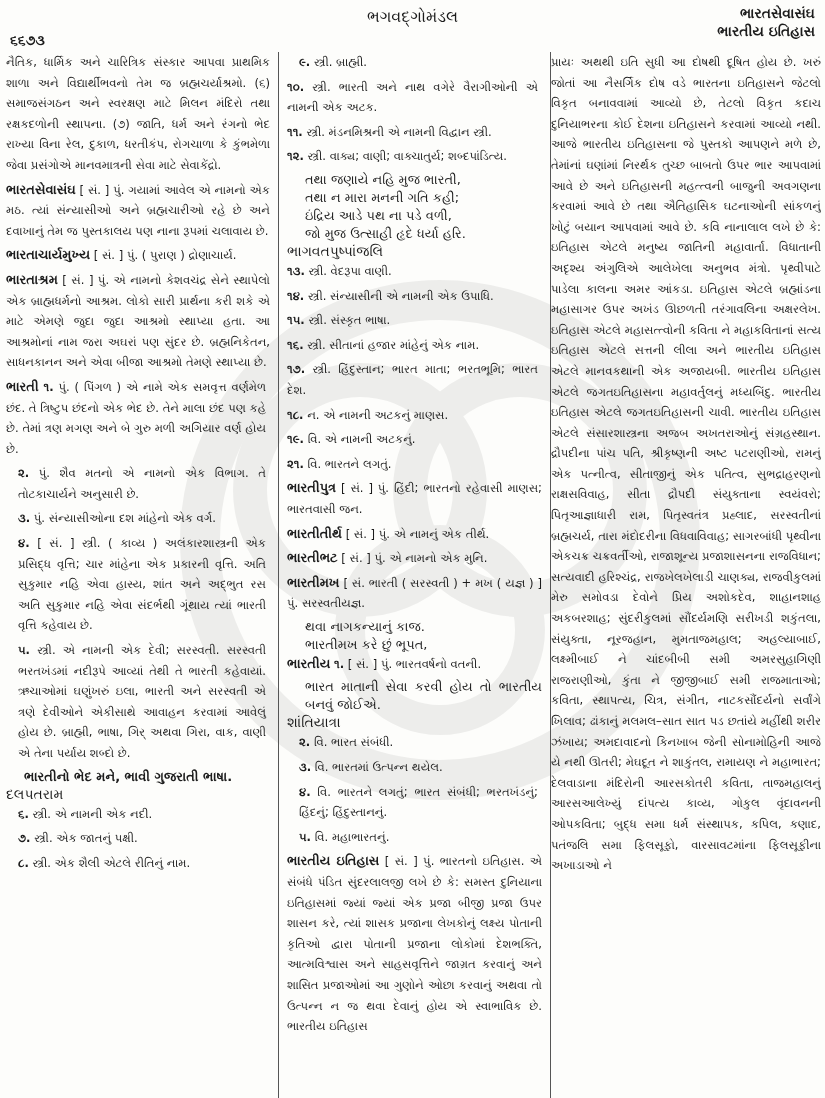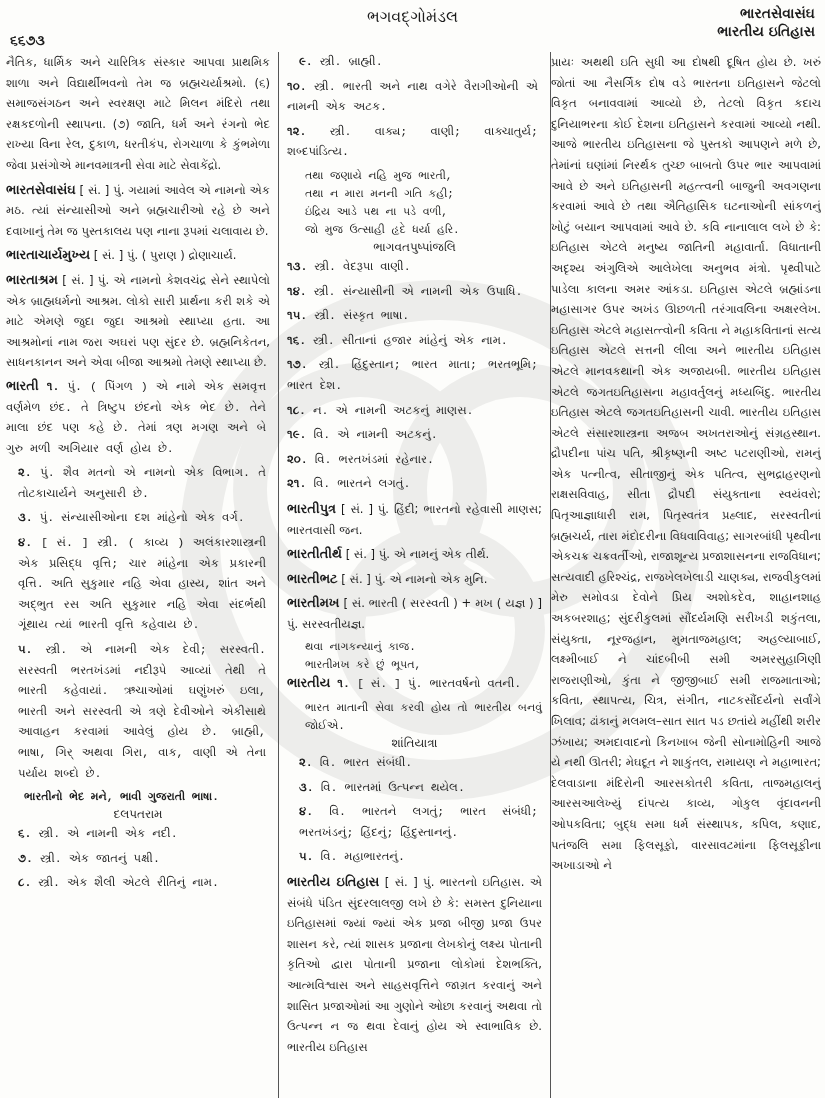--- a/index.html
+++ b/index.html
@@ -17,25 +17,25 @@
   .page-number { position: absolute; left: 10px; top: 8px; font-size: 14px; font-weight: bold; margin-top: 24px; }
   .running-title { position: absolute; left: 0; right: 0; top: 7px; text-align: center; font-size: 16px; }
   .guide-words { position: absolute; right: 10px; top: 4px; text-align: right; font-size: 14px; font-weight: bold; line-height: 18px; }
   .columns { position: absolute; top: 52px; left: 6px; width: 815px; height: 1046px; display: flex; }
   .col { box-sizing: border-box; font-size: 11.6px; line-height: 20.6px; text-align: justify; overflow: hidden; }
   .col-left { width: 272px; padding-right: 8px; }
   .col-mid { width: 272px; padding: 0 8px; border-left: 1px solid #555; }
   .col-right { width: 271px; border-left: 1px solid #555; }
   .entry { margin: 0 0 4px 0; }
   .hw { font-weight: bold; font-size: 13px; }
-  .sense { margin: 0 4px 4px 0; font-family: Liberation Mono, monospace; }
+  .sense { margin: 0 4px 4px 0; }
   .sense .num { font-weight: bold; }
   .indent { padding-left: 12px; }
-  .verse { padding-left: 18px; font-size: 11px; line-height: 18px; margin: 0; font-family: Liberation Mono, monospace; }
-  .source { text-align: center; font-size: 12px; line-height: 16px; margin: 0 0 2px 0; }
+  .verse { padding-left: 18px; font-size: 13px; line-height: 18px; margin: 0; }
+  .source { text-align: left; font-size: 14px; line-height: 16px; margin: 0 0 2px 0; }
   .b { font-weight: bold; }
   p { margin: 0; }
 </style>
 </head>
 <body>
 
 <svg class="watermark" viewBox="0 0 520 560">
   <circle cx="260" cy="280" r="240" fill="none" stroke="#000" stroke-width="40"></circle>
   <circle cx="180" cy="230" r="110" fill="none" stroke="#000" stroke-width="34"></circle>
   <circle cx="340" cy="230" r="110" fill="none" stroke="#000" stroke-width="34"></circle>
@@ -109,35 +109,35 @@
       <p class="sense indent">
         <span class="num">૮.</span>
         <span>સ્ત્રી. એક શૈલી એટલે રીતિનું નામ.</span>
       </p>
     </div>
   </div>
 
   <div class="col col-mid">
     <p class="sense indent"><span class="num">૯.</span> <span>સ્ત્રી. બ્રાહ્મી.</span></p>
     <p class="sense"><span class="num">૧૦.</span> <span>સ્ત્રી. ભારતી અને નાથ વગેરે વૈરાગીઓની એ નામની એક અટક.</span></p>
+    <p class="sense"><span class="num">૧૧.</span> <span>સ્ત્રી. મંડનમિશ્રની એ નામની વિદ્વાન સ્ત્રી.</span></p>
     <p class="sense"><span class="num">૧૨.</span> <span>સ્ત્રી. વાક્ય; વાણી; વાક્ચાતુર્ય; શબ્દપાંડિત્ય.</span></p>
     <p class="verse">તથા જણાયે નહિ મુજ ભારતી,</p>
     <p class="verse">તથા ન મારા મનની ગતિ કહી;</p>
     <p class="verse">ઇંદ્રિય આડે પથ ના પડે વળી,</p>
     <p class="verse">જો મુજ ઉત્સાહી હૃદે ધર્યા હરિ.</p>
     <p class="source">ભાગવતપુષ્પાંજલિ</p>
 
     <p class="sense"><span class="num">૧૩.</span> <span>સ્ત્રી. વેદરૂપા વાણી.</span></p>
     <p class="sense"><span class="num">૧૪.</span> <span>સ્ત્રી. સંન્યાસીની એ નામની એક ઉપાધિ.</span></p>
     <p class="sense"><span class="num">૧૫.</span> <span>સ્ત્રી. સંસ્કૃત ભાષા.</span></p>
     <p class="sense"><span class="num">૧૬.</span> <span>સ્ત્રી. સીતાનાં હજાર માંહેનું એક નામ.</span></p>
     <p class="sense"><span class="num">૧૭.</span> <span>સ્ત્રી. હિંદુસ્તાન; ભારત માતા; ભરતભૂમિ; ભારત દેશ.</span></p>
     <p class="sense"><span class="num">૧૮.</span> <span>ન. એ નામની અટકનું માણસ.</span></p>
     <p class="sense"><span class="num">૧૯.</span> <span>વિ. એ નામની અટકનું.</span></p>
-    <p class="sense"><span class="num">૨૦.</span> <span>વિ. ભરતખંડમાં રહેનાર.</span></p>
     <p class="sense"><span class="num">૨૧.</span> <span>વિ. ભારતને લગતું.</span></p>
 
     <p class="entry">
       <span class="hw">ભારતીપુત્ર</span>
       <span>[ સં. ] પું.</span>
       <span>હિંદી; ભારતનો રહેવાસી માણસ; ભારતવાસી જન.</span>
     </p>
     <p class="entry">
       <span class="hw">ભારતીતીર્થ</span>
       <span>[ સં. ] પું.</span>

